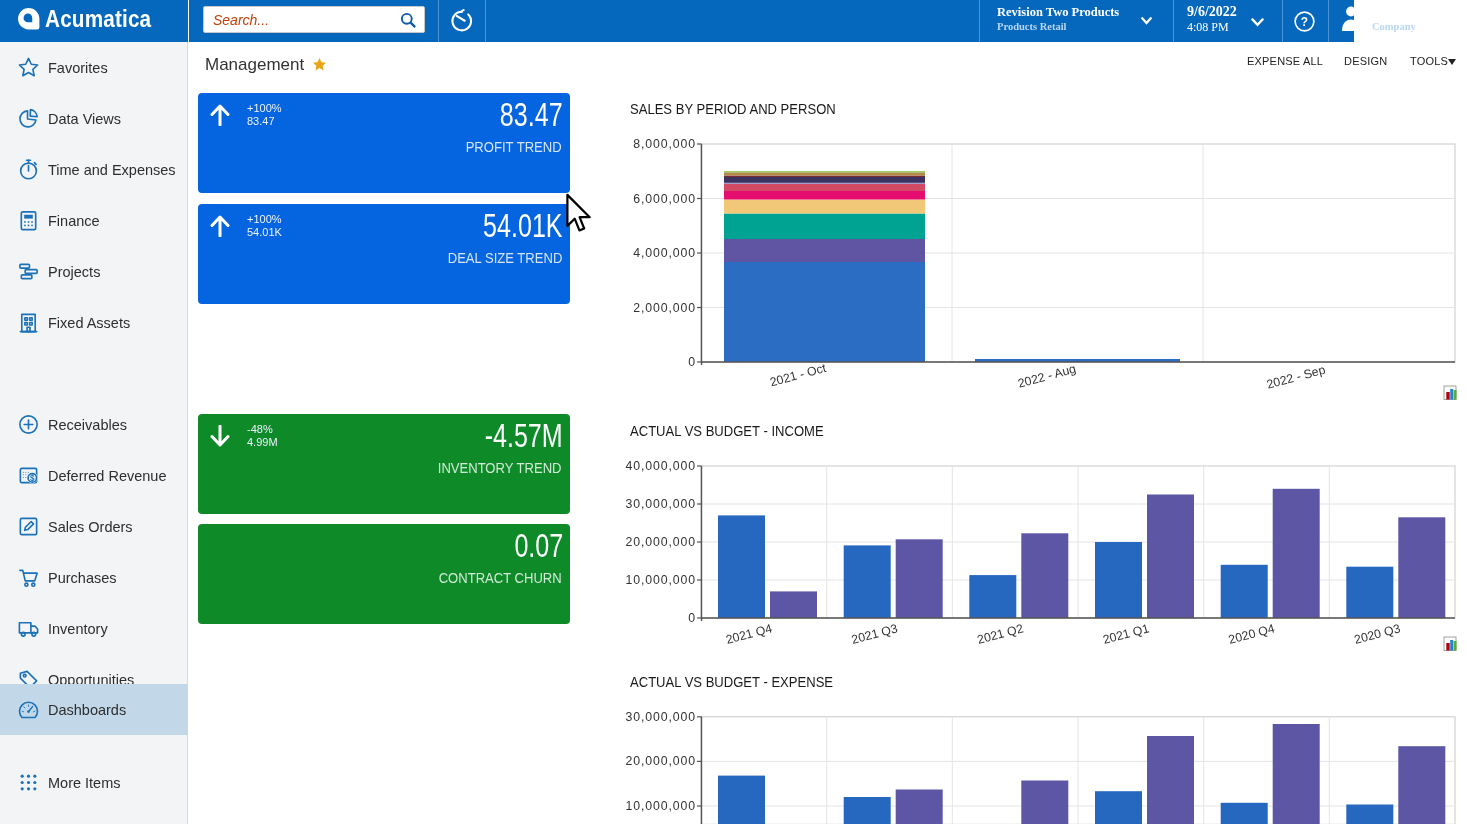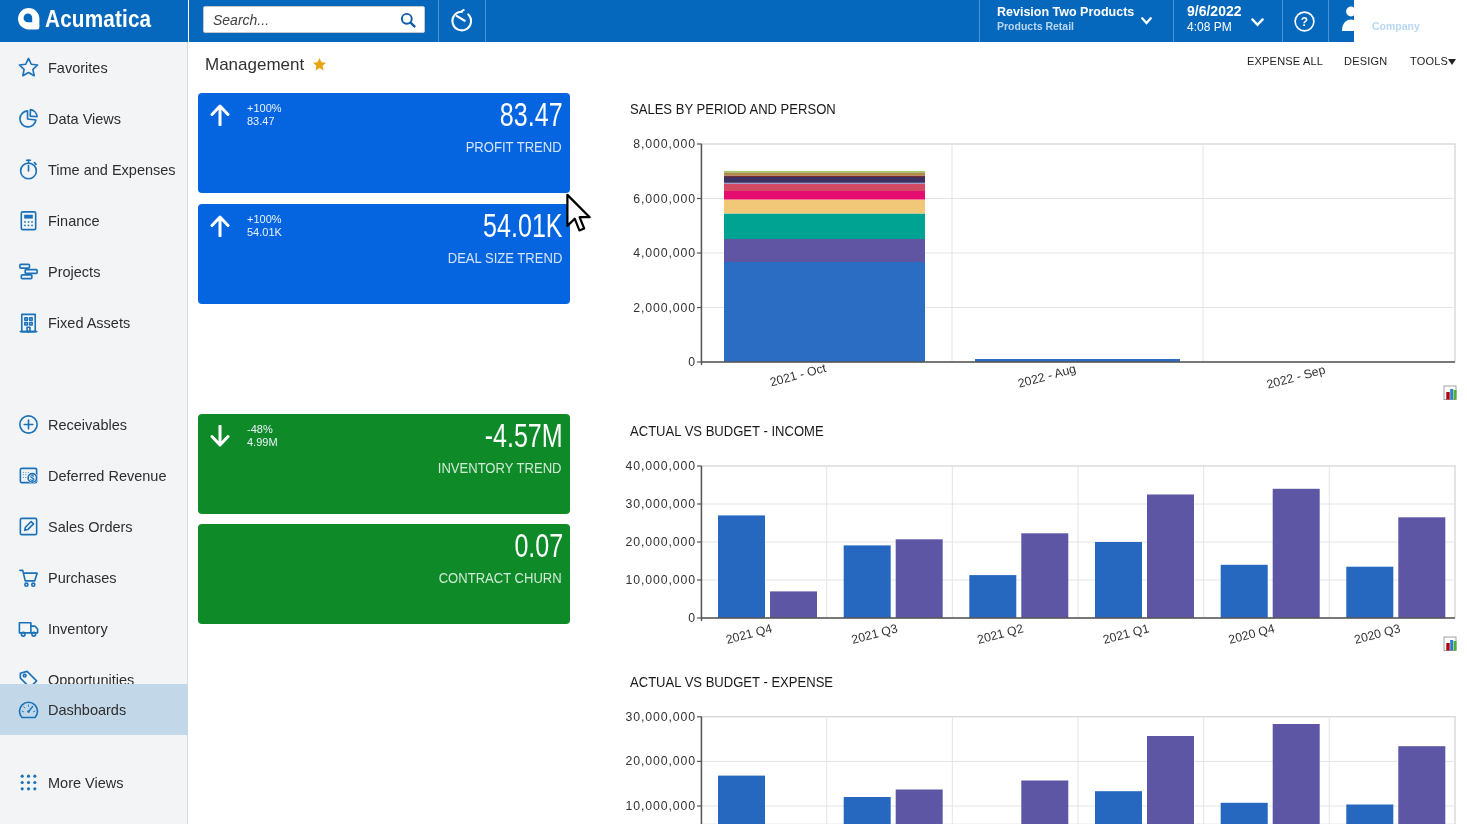--- a/index.html
+++ b/index.html
@@ -5,24 +5,24 @@
 * { margin:0; padding:0; box-sizing:border-box; }
 html,body { width:1467px; height:824px; overflow:hidden; font-family:"Liberation Sans", sans-serif; background:#fff; }
 #app { position:relative; width:1467px; height:824px; }
 
 
 #navbar { position:absolute; left:0; top:0; width:1354px; height:42px; background:#0568bc; }
 #logo svg { position:absolute; left:18px; top:9px; }
 #logo .word { position:absolute; left:45px; top:6px; color:#fff; font-size:23px; font-weight:bold; letter-spacing:0.2px; transform:scaleX(0.9); transform-origin:0 50%; }
 .vdiv { position:absolute; top:0; width:1px; height:42px; background:#4a93d4; }
 #searchbox { position:absolute; left:203px; top:6px; width:222px; height:27px; background:#fff; border:1px solid #c8c8c8; border-radius:2px; }
-#searchbox .ph { position:absolute; left:9px; top:5px; font-style:italic; color:#404040; font-size:14px; }
+#searchbox .ph { position:absolute; left:9px; top:5px; font-style:italic; color:#c2410c; font-size:14px; }
 #searchbox svg { position:absolute; right:6px; top:4px; }
 .navicon { position:absolute; }
-.navtxt { position:absolute; color:#fff; }
+.navtxt { position:absolute; color:#fff;font-family:Liberation Serif, serif; }
 .navtxt .l1 { font-size:12.5px; font-weight:bold; white-space:nowrap; line-height:16px; }
 .navtxt .l2 { font-size:10.5px; font-weight:bold; color:#b8d7f2; white-space:nowrap; line-height:13px; }
 .chev { position:absolute; }
 
 
 #sidebar { position:absolute; left:0; top:42px; width:188px; height:782px; background:#f3f4f6; border-right:1px solid #d9dadc; }
 .sitem { position:absolute; left:0; width:188px; height:51px; }
 .sitem .sic { position:absolute; left:17px; top:14px; width:23px; height:23px; }
 .sitem .slb { position:absolute; left:48px; top:18px; font-size:14.5px; color:#2e2e2e; white-space:nowrap; }
 .sitem.active { background:#c2d8e9; }
@@ -240,21 +240,21 @@
             <circle cx="5.4" cy="5.4" r="1.65"></circle>
             <circle cx="12.0" cy="5.4" r="1.65"></circle>
             <circle cx="18.6" cy="5.4" r="1.65"></circle>
             <circle cx="5.4" cy="12.0" r="1.65"></circle>
             <circle cx="12.0" cy="12.0" r="1.65"></circle>
             <circle cx="18.6" cy="12.0" r="1.65"></circle>
             <circle cx="5.4" cy="18.6" r="1.65"></circle>
             <circle cx="12.0" cy="18.6" r="1.65"></circle>
             <circle cx="18.6" cy="18.6" r="1.65"></circle>
           </svg></div>
-        <div class="slb">More Views</div>
+        <div class="slb">More Items</div>
       </div>
   </div>
 
   <div id="main">
     <div id="pgtitle">Management</div>
     <svg id="pgstar" width="15" height="15" viewBox="0 0 16 16">
         <path d="M8 1 L10.1 5.6 L15 6.1 L11.3 9.4 L12.4 14.3 L8 11.7 L3.6 14.3 L4.7 9.4 L1 6.1 L5.9 5.6 Z" fill="#e8a413"></path>
       </svg>
     <div class="topbtn" style="left:1058px;">EXPENSE ALL</div>
     <div class="topbtn" style="left:1155px;">DESIGN</div>

